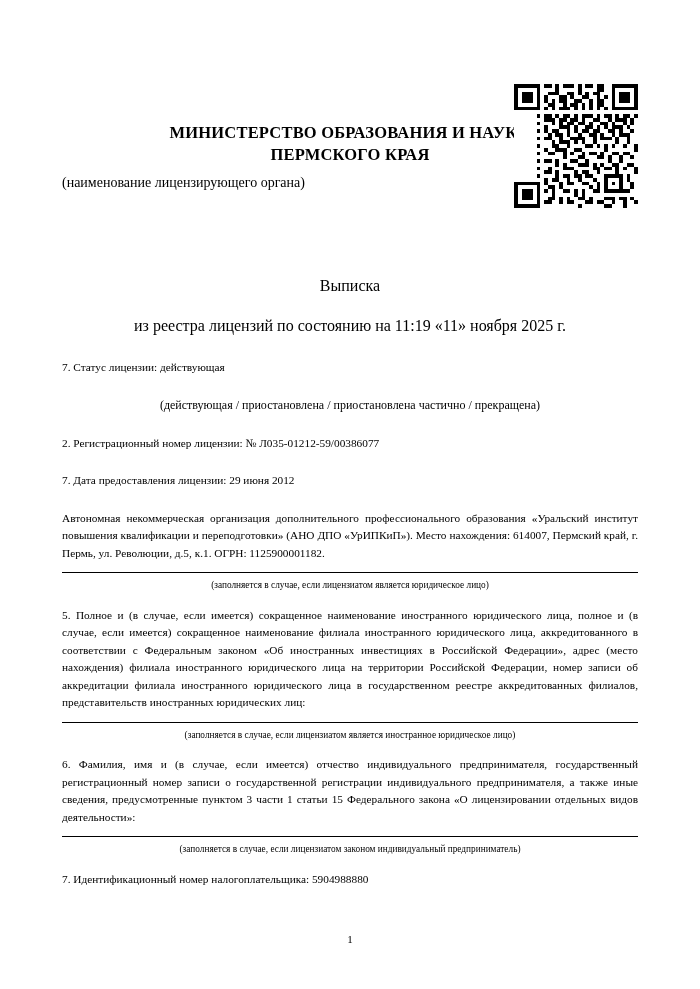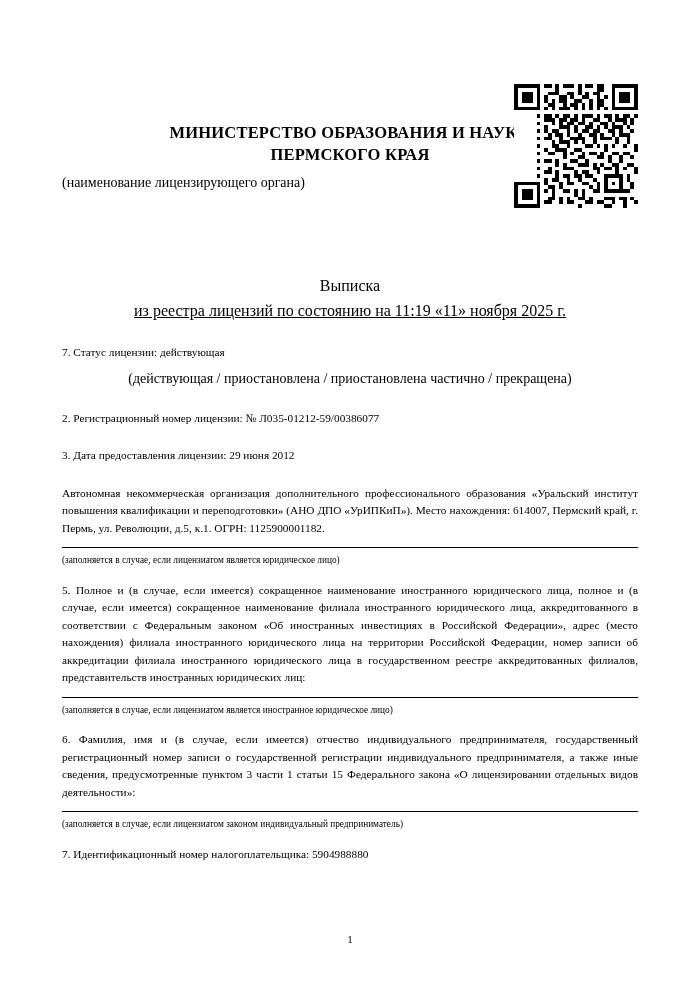--- a/index.html
+++ b/index.html
@@ -49,41 +49,41 @@
     margin-top: 8px;
     text-align: left;
   }
 
   .doc-title {
     text-align: center;
     font-size: 16px;
     margin-top: 82px;
     line-height: 1.6;
   }
-  .doc-title .line2 { margin-top: 0; text-decoration: underline; }
+  .doc-title .line2 { margin-top: 15px; }
 
   .section {
     font-size: 11.3px;
     line-height: 1.55;
     text-align: justify;
     margin-top: 20px;
   }
   .section.tight { margin-top: 14px; }
   .section p { margin: 0; }
   .section p + p { margin-top: 1px; }
 
   .note {
-    text-align: left;
+    text-align: center;
     font-size: 9.3px;
     margin-top: 5px;
   }
   .note-left-indent {
     text-align: center;
-    font-size: 14px;
-    margin-top: 7px;
+    font-size: 12px;
+    margin-top: 20px;
   }
 
   .rule {
     border: 0;
     border-top: 1px solid #000;
     margin: 10px 0 0 0;
     height: 0;
   }
 
   .pagenum {
@@ -333,21 +333,21 @@
   <div class="section">
     <p>7. Статус лицензии: действующая</p>
     <div class="note-left-indent">(действующая / приостановлена / приостановлена частично / прекращена)</div>
   </div>
 
   <div class="section">
     <p>2. Регистрационный номер лицензии: № Л035-01212-59/00386077</p>
   </div>
 
   <div class="section">
-    <p>3. Дата предоставления лицензии: 29 июня 2012</p>
+    <p>7. Дата предоставления лицензии: 29 июня 2012</p>
   </div>
 
   <div class="section">
     <p>Автономная некоммерческая организация дополнительного профессионального образования «Уральский институт повышения квалификации и переподготовки» (АНО ДПО «УрИПКиП»). Место нахождения: 614007, Пермский край, г. Пермь, ул. Революции, д.5, к.1. ОГРН: 1125900001182.</p>
     <hr class="rule">
     <div class="note">(заполняется в случае, если лицензиатом является юридическое лицо)</div>
   </div>
 
   <div class="section tight">
     <p>5. Полное и (в случае, если имеется) сокращенное наименование иностранного юридического лица, полное и (в случае, если имеется) сокращенное наименование филиала иностранного юридического лица, аккредитованного в соответствии с Федеральным законом «Об иностранных инвестициях в Российской Федерации», адрес (место нахождения) филиала иностранного юридического лица на территории Российской Федерации, номер записи об аккредитации филиала иностранного юридического лица в государственном реестре аккредитованных филиалов, представительств иностранных юридических лиц:</p>

